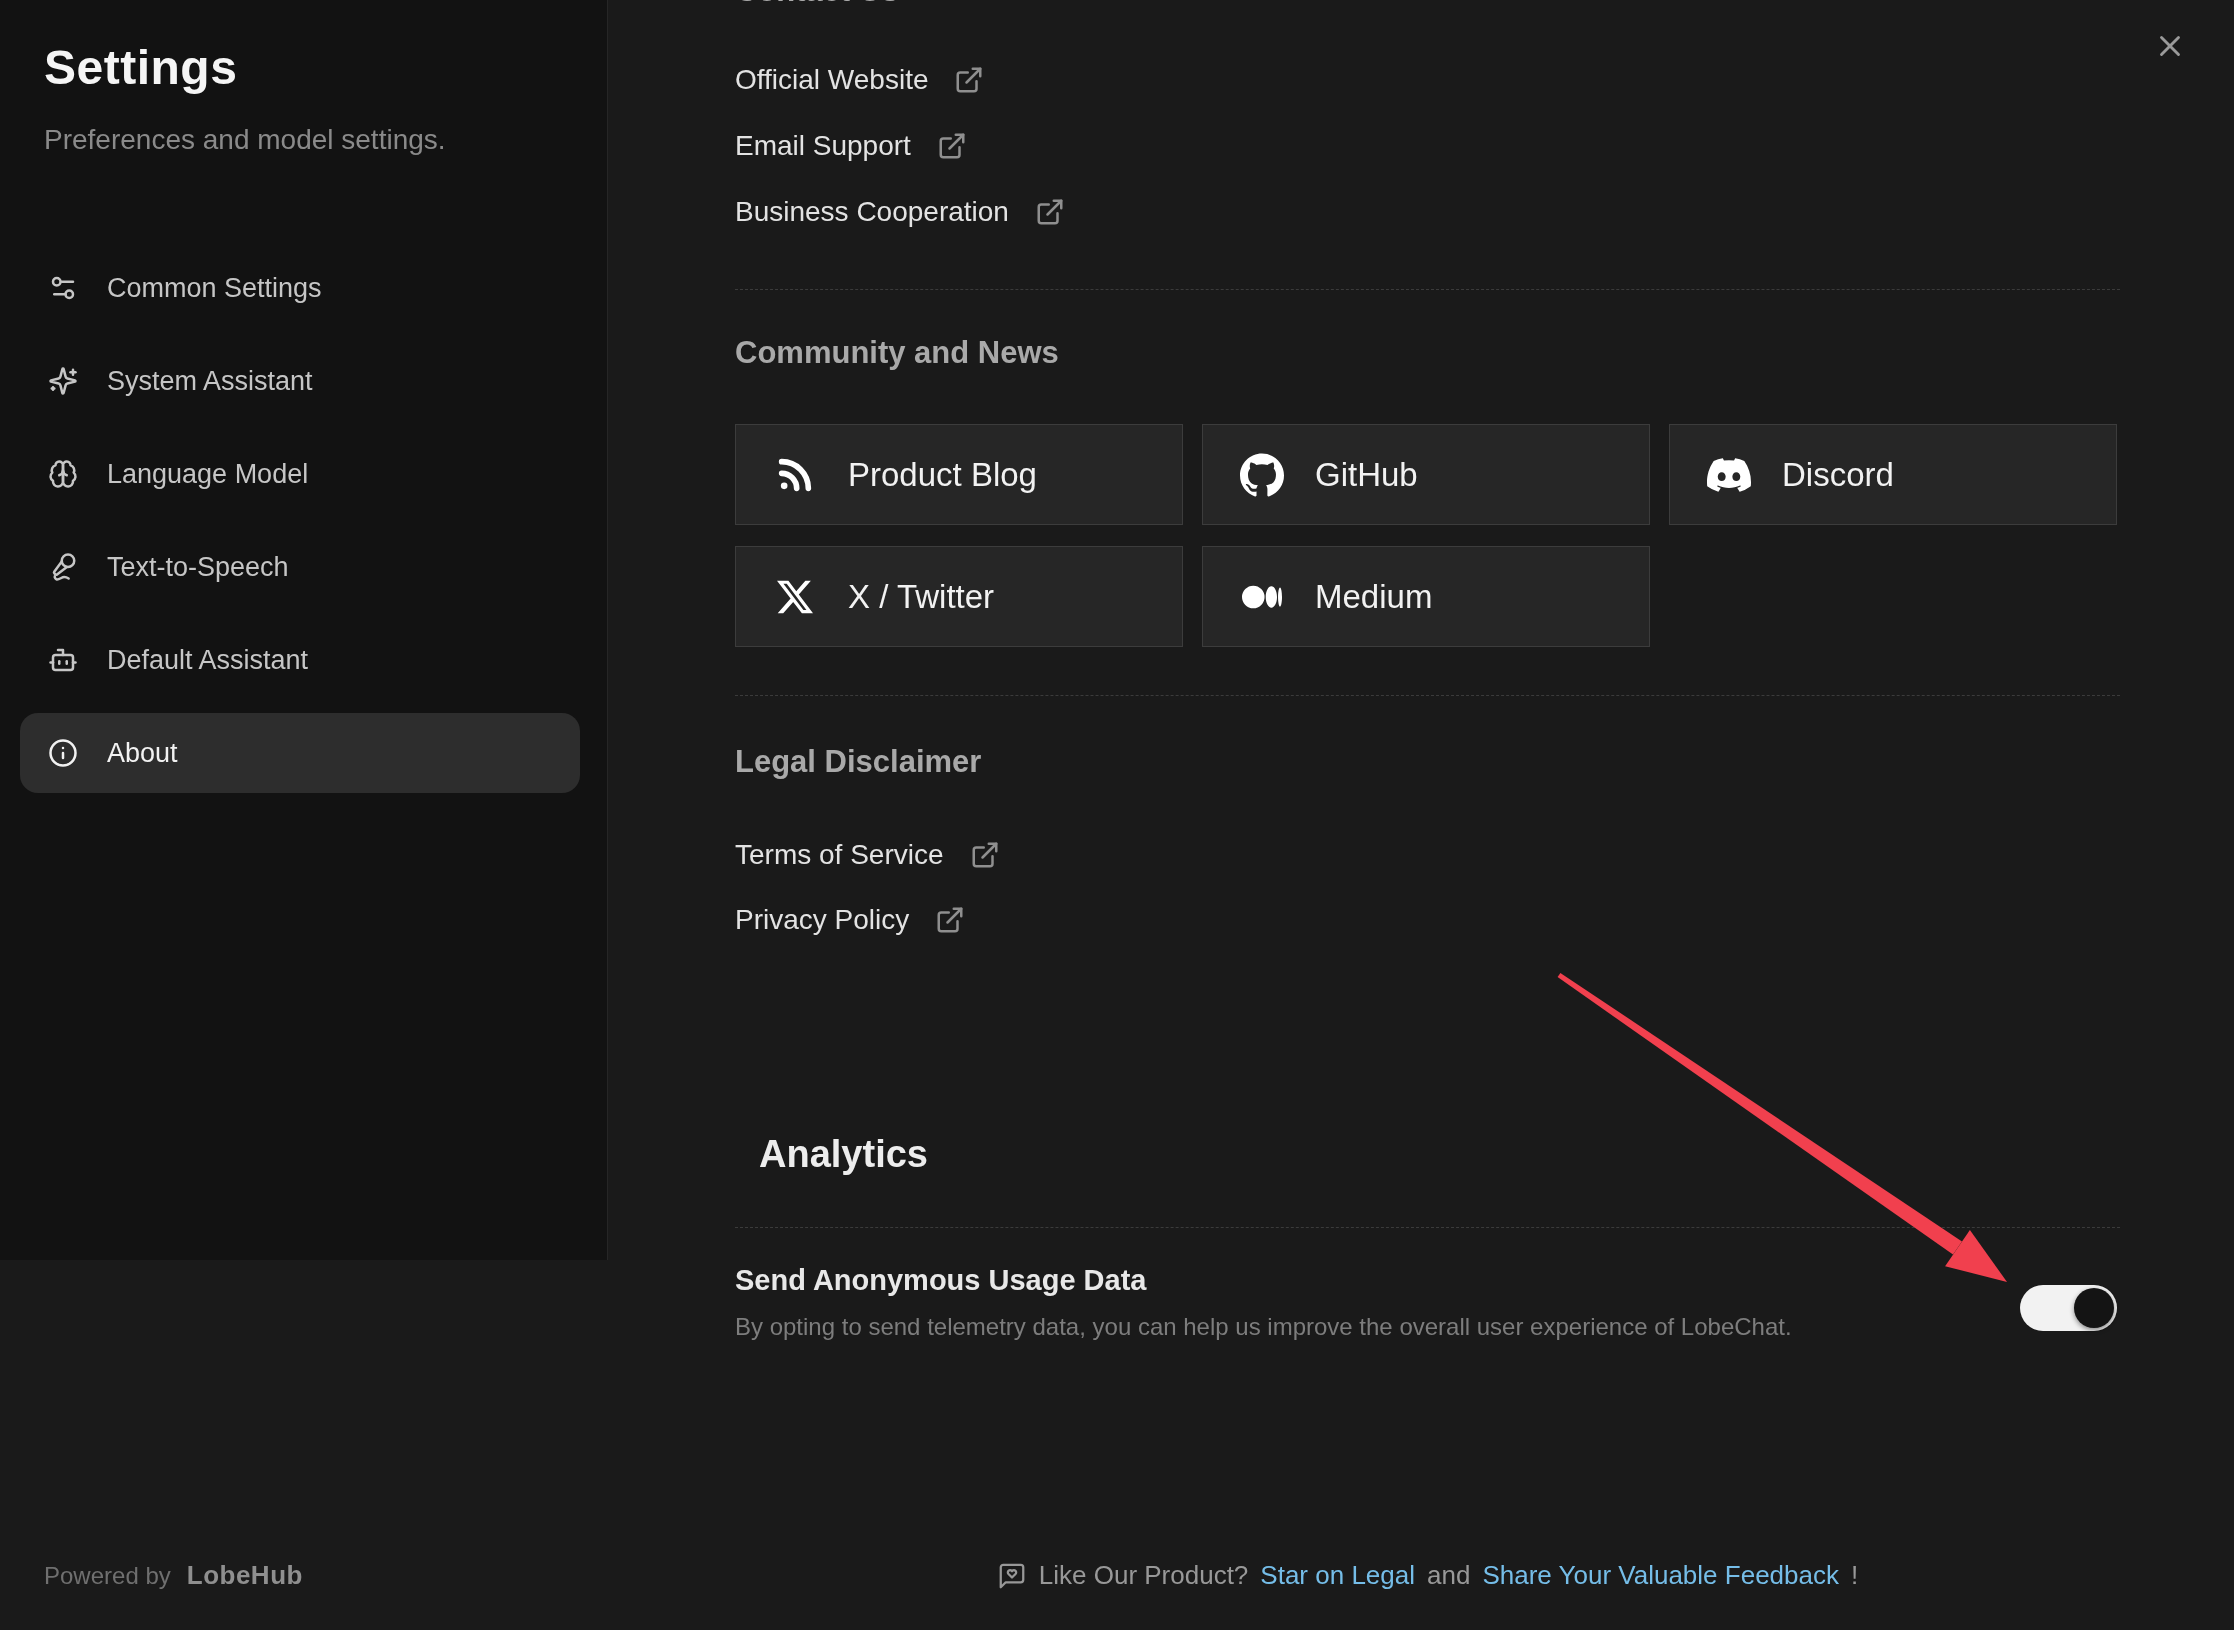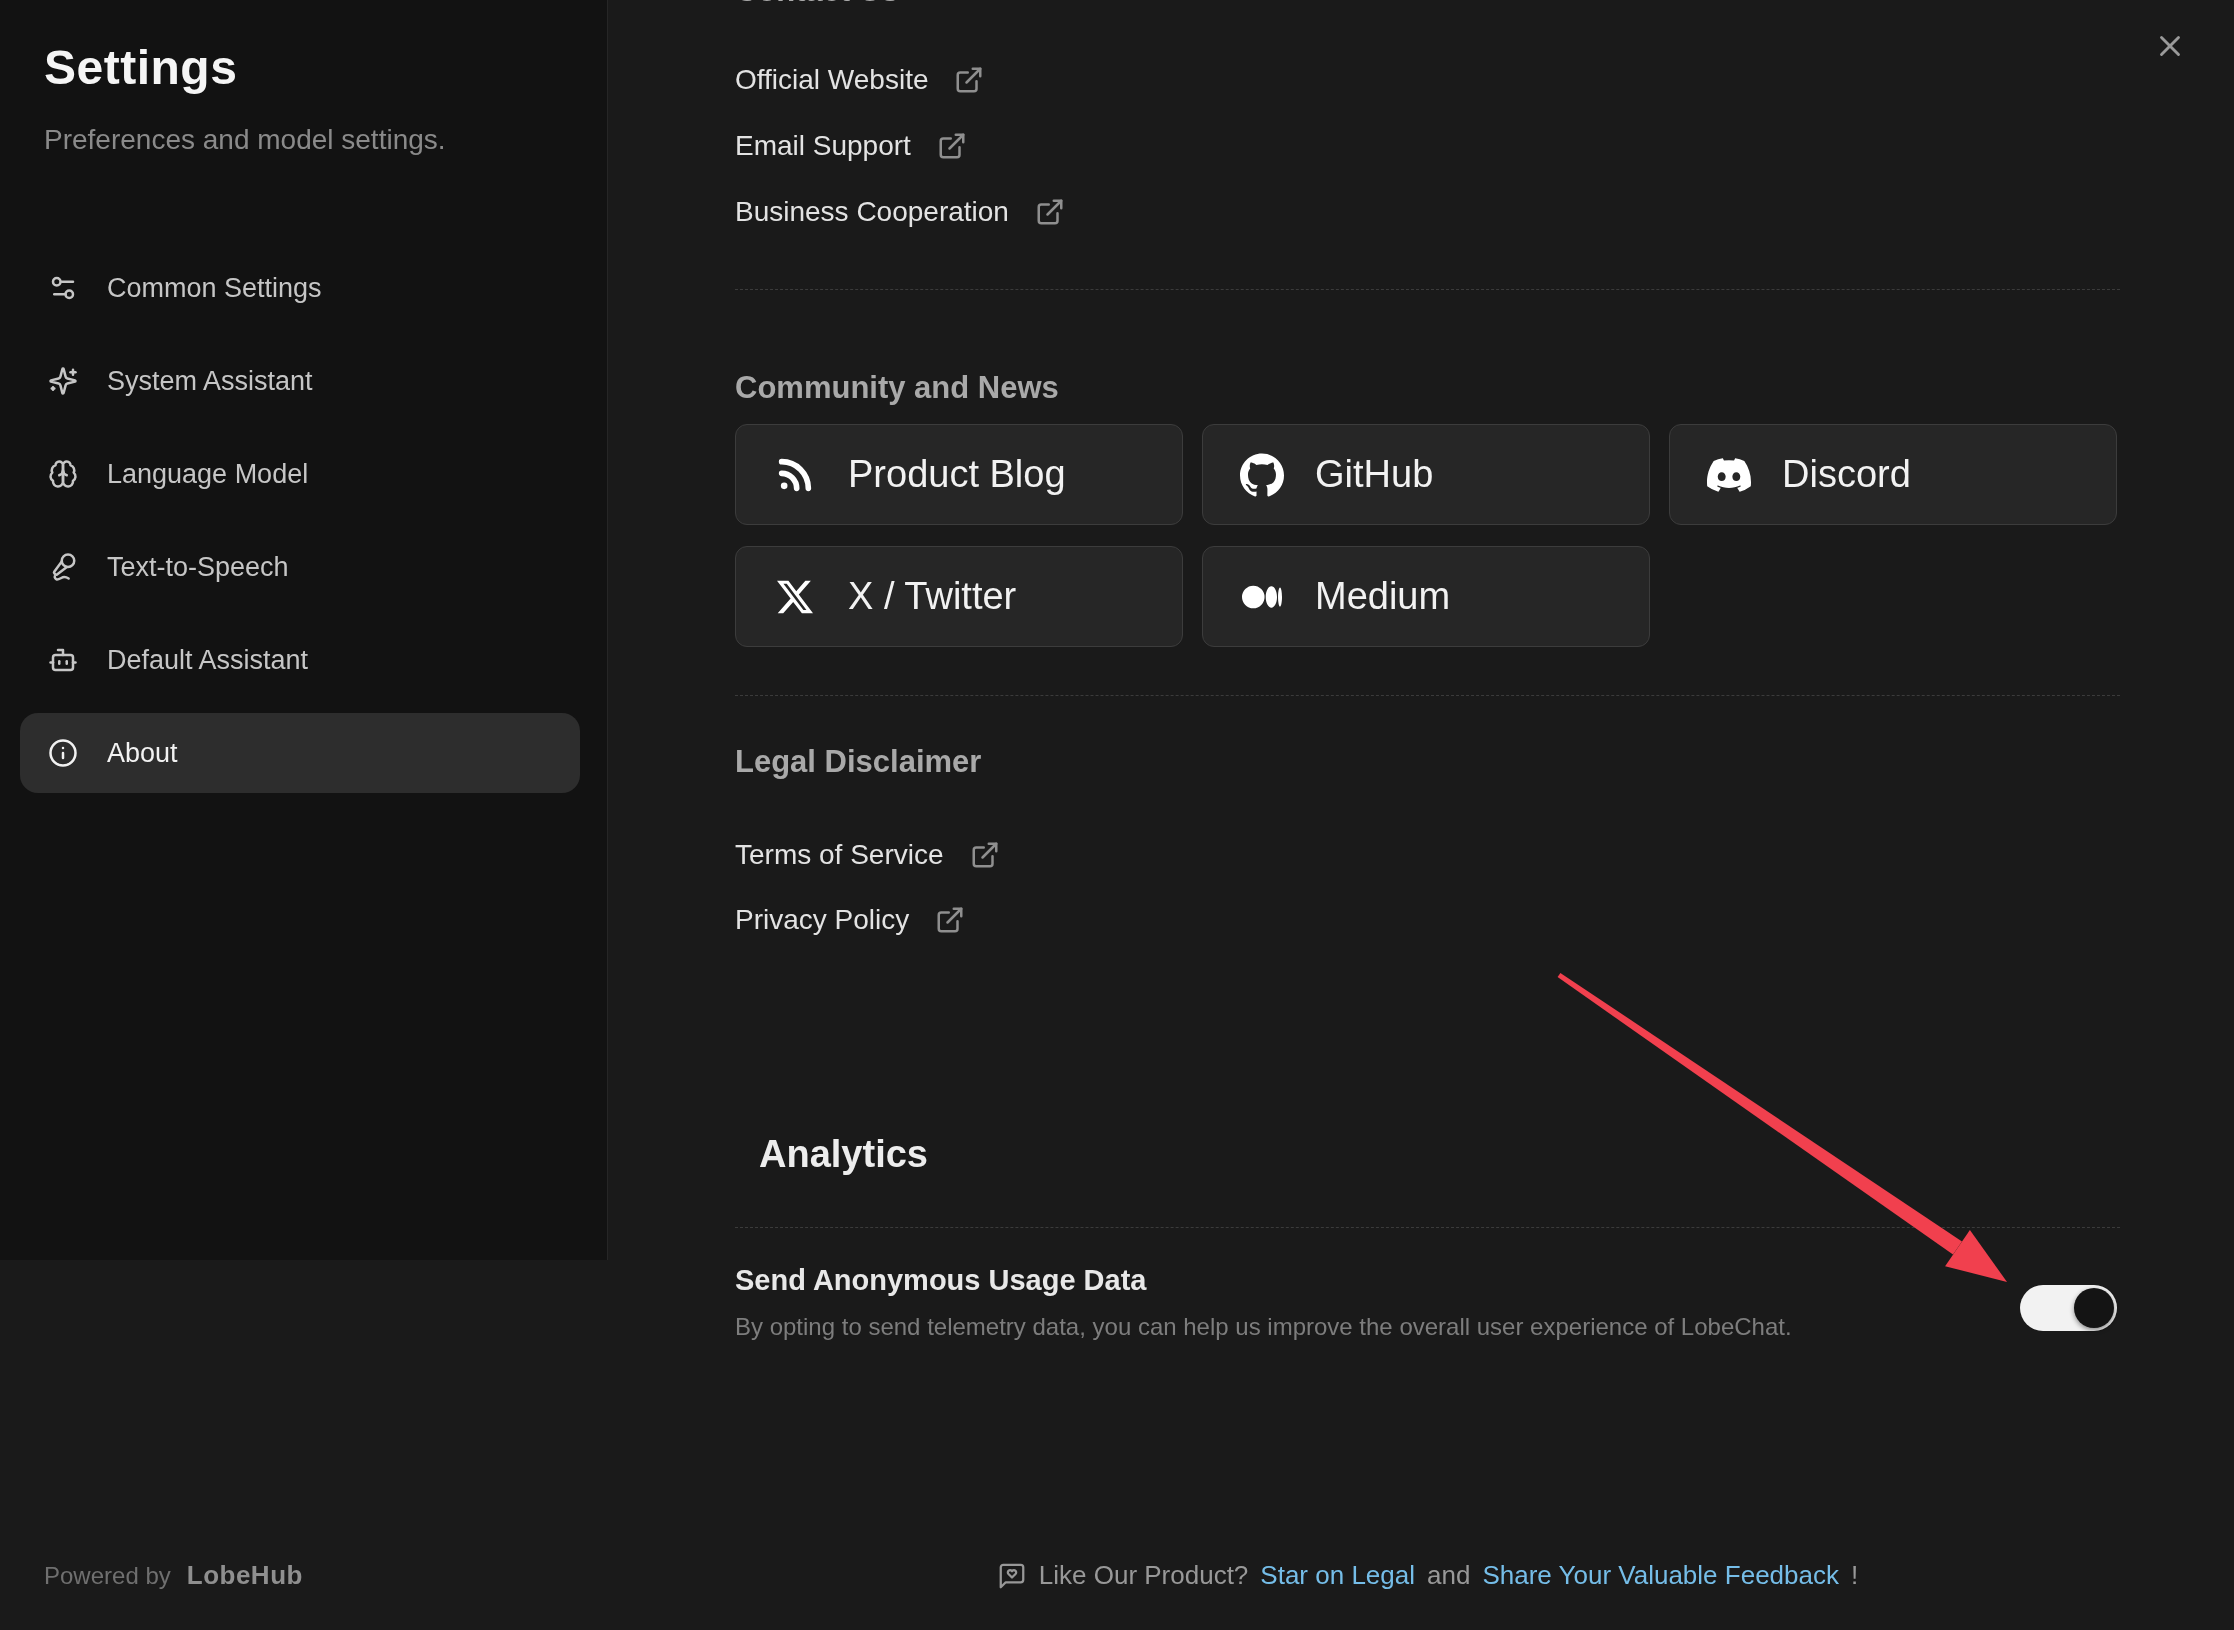--- a/index.html
+++ b/index.html
@@ -33,22 +33,22 @@
   .section-h{position:absolute;margin:0;font-size:31px;font-weight:700;color:#a9a9a9;line-height:42px;}
   .clipped{top:-30px;}
   .divider{position:absolute;left:0;width:1385px;border-top:1px dashed #3b3b3b;height:0;}
 
   .link-row{position:absolute;left:0;height:44px;display:flex;align-items:center;gap:26px;
             color:#e3e3e3;font-size:28px;cursor:pointer;}
   .ext-icon{width:30px;height:30px;color:#8f8f8f;display:flex;}
   .ext-icon svg{width:30px;height:30px;}
 
   .card{position:absolute;width:448px;height:101px;background:#262626;border:1px solid #3c3c3c;
-        border-radius:12px;display:flex;align-items:center;padding-left:36px;box-sizing:border-box;
-        color:#f2f2f2;font-size:38px;cursor:pointer;}
+        border-radius:0;display:flex;align-items:center;padding-left:36px;box-sizing:border-box;
+        color:#f2f2f2;font-size:33px;cursor:pointer;}
   .card .cicon{width:46px;display:flex;align-items:center;justify-content:center;margin-right:30px;color:#fff;}
 
   .analytics-h{position:absolute;margin:0;font-size:38px;font-weight:700;color:#ededed;line-height:52px;}
   .setting-label{position:absolute;margin:0;font-size:29px;color:#e8e8e8;line-height:44px;}
   .setting-desc{position:absolute;margin:0;font-size:24px;color:#7d7d7d;line-height:34px;}
 
   .toggle{position:absolute;left:1285px;top:1285px;width:97px;height:46px;border-radius:23px;
           background:#3a3a3a;cursor:pointer;}
   .toggle .knob{position:absolute;left:3px;top:3px;width:40px;height:40px;border-radius:50%;
                 background:#e0e0e0;transition:none;}
@@ -186,21 +186,21 @@
           <svg class="lucide" viewBox="0 0 24 24">
               <path d="M15 3h6v6"></path>
               <path d="M10 14 21 3"></path>
               <path d="M18 13v6a2 2 0 0 1-2 2H5a2 2 0 0 1-2-2V8a2 2 0 0 1 2-2h6"></path>
             </svg>
         </span>
       </div>
 
       <div class="divider" style="top:289px;"></div>
 
-      <h2 class="section-h" style="top:332px;margin-top:35px;">Community and News</h2>
+      <h2 class="section-h" style="top:332px;">Community and News</h2>
 
       <div class="card" style="left:0;top:424px;">
         <span class="cicon">
           <svg class="lucide" viewBox="0 0 24 24" style="stroke-width:3.4;width:40px;height:40px;">
               <path d="M4 11a9 9 0 0 1 9 9"></path>
               <path d="M4 4a16 16 0 0 1 16 16"></path>
               <circle cx="5.5" cy="18.5" r="2" fill="currentColor" stroke="none"></circle>
             </svg>
         </span>
         <span>Product Blog</span>

